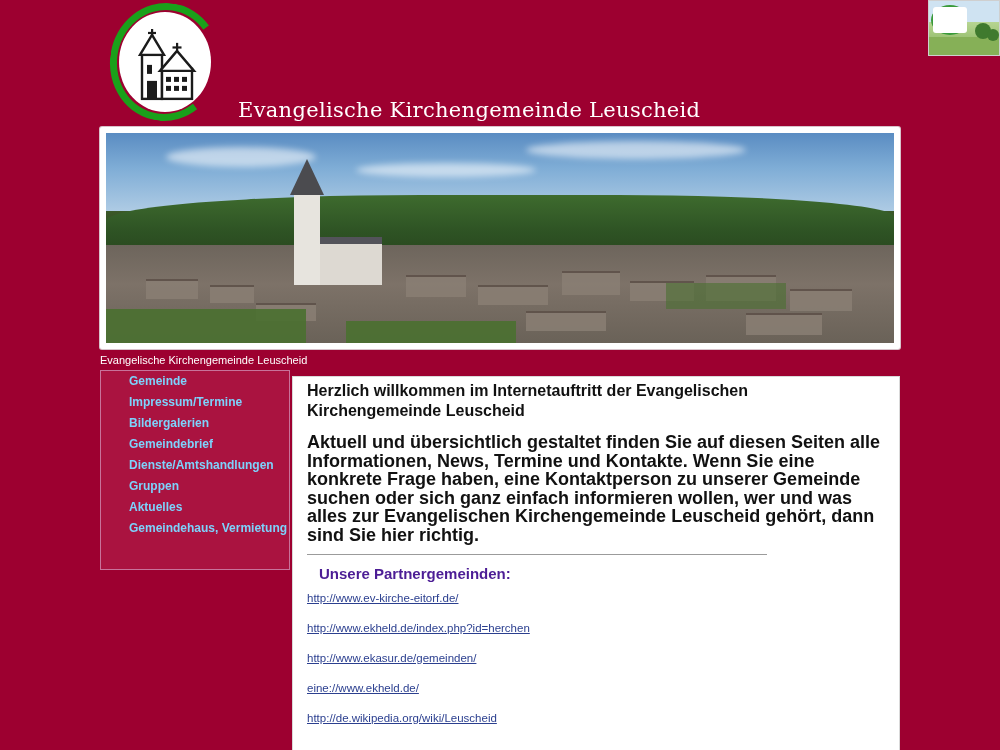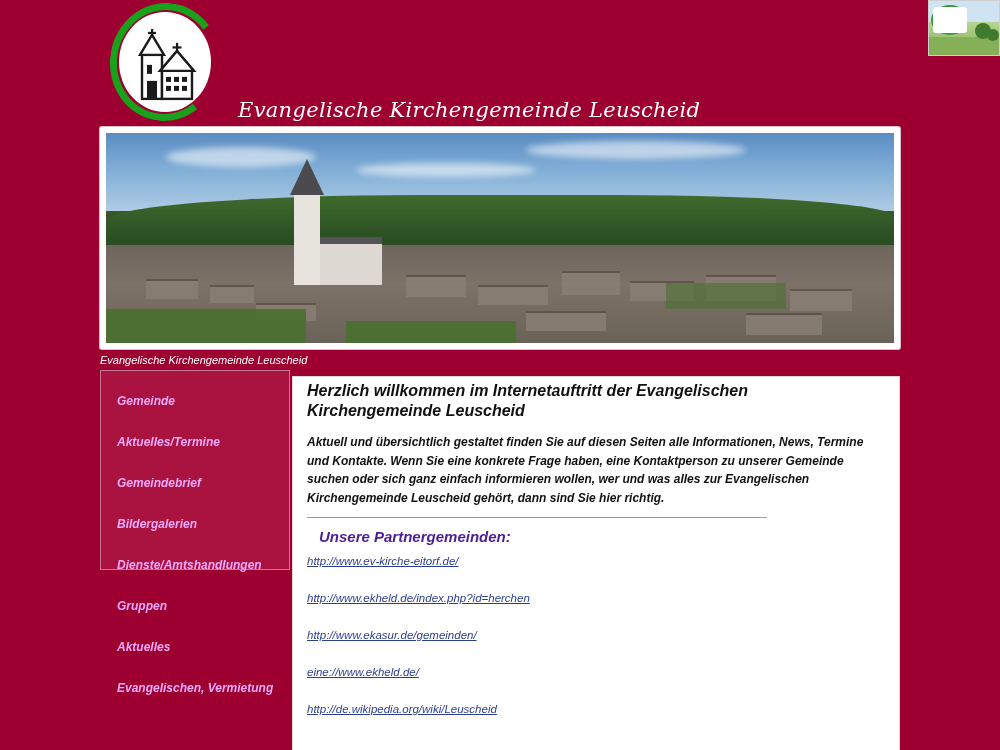--- a/index.html
+++ b/index.html
@@ -7,21 +7,20 @@
     margin: 0; padding: 0;
     width: 1000px; height: 750px;
     overflow: hidden;
     background: #9d0030;
     font-family: "Liberation Sans", sans-serif;
   }
   #page {
     position: relative;
     width: 1000px; height: 736px;
     background: #9d0030;
-    font-style: italic;
   }
 
   
   .corner-thumb {
     position: absolute;
     top: 0; right: 0;
     width: 72px; height: 56px;
     border: 1px solid #cfcfcf;
     background: linear-gradient(to bottom, #cfe3f2 0%, #cfe3f2 38%, #b7d592 39%, #7fae54 100%);
     overflow: hidden;
@@ -174,49 +173,48 @@
   
   .sidebar {
     position: absolute;
     left: 100px; top: 370px;
     width: 190px; height: 200px;
     background: #aa1340;
     border: 1px solid #c8739a;
   }
   .nav-item {
     display: block;
-    color: #f0abfc;
+    color: #7dd3fc;
     font-size: 12px;
     font-weight: bold;
-    padding: 4px 0 4px 16px;
+    padding: 4px 0 4px 28px;
     text-decoration: none;
     cursor: pointer;
     line-height: 13px;
-    margin-top: 20px;
   }
 
   .content {
     position: absolute;
     left: 292px; top: 376px;
     width: 608px; height: 380px;
     background: #ffffff;
     border: 1px solid #d9d9d9;
     padding: 4px 16px 10px 14px;
     overflow: hidden;
   }
   .content h1 {
     margin: 0 0 12px 0;
     font-size: 16px;
     line-height: 20px;
     color: #111111;
     font-weight: bold;
   }
   .content p.lead {
     margin: 0 0 10px 0;
-    font-size: 12px;
+    font-size: 18px;
     line-height: 18.5px;
     color: #111111;
     font-weight: bold;
   }
   hr.sep {
     border: none;
     border-top: 1px solid #9b9b9b;
     margin: 10px 0 10px 0;
     width: 460px;
   }
@@ -224,21 +222,21 @@
     font-size: 15px;
     font-weight: bold;
     color: #4c1d95;
     margin: 0 0 10px 12px;
   }
   .link-row {
     display: block;
     font-size: 11.5px;
     color: #2b3f8f;
     text-decoration: underline;
-    margin-bottom: 25px;
+    margin-bottom: 18px;
     cursor: pointer;
     width: fit-content;
   }
 </style>
 </head>
 <body>
 
 <div id="page">
 
   <div class="corner-thumb">
@@ -306,27 +304,27 @@
 
       <div class="church-tower"></div>
       <div class="church-body"></div>
     </div>
   </div>
 
   <div class="banner-caption">Evangelische Kirchengemeinde Leuscheid</div>
 
   <div class="sidebar">
     <a class="nav-item" href="#">Gemeinde</a>
-    <a class="nav-item" href="#">Aktuelles/Termine</a>
+    <a class="nav-item" href="#">Impressum/Termine</a>
+    <a class="nav-item" href="#">Bildergalerien</a>
     <a class="nav-item" href="#">Gemeindebrief</a>
-    <a class="nav-item" href="#">Bildergalerien</a>
     <a class="nav-item" href="#">Dienste/Amtshandlungen</a>
     <a class="nav-item" href="#">Gruppen</a>
     <a class="nav-item" href="#">Aktuelles</a>
-    <a class="nav-item" href="#">Evangelischen, Vermietung</a>
+    <a class="nav-item" href="#">Gemeindehaus, Vermietung</a>
   </div>
 
   <div class="content">
     <h1>Herzlich willkommen im Internetauftritt der Evangelischen Kirchengemeinde Leuscheid</h1>
     <p class="lead">Aktuell und übersichtlich gestaltet finden Sie auf diesen Seiten alle Informationen, News, Termine und Kontakte. Wenn Sie eine konkrete Frage haben, eine Kontaktperson zu unserer Gemeinde suchen oder sich ganz einfach informieren wollen, wer und was alles zur Evangelischen Kirchengemeinde Leuscheid gehört, dann sind Sie hier richtig.</p>
     <hr class="sep">
     <div class="partners-title">Unsere Partnergemeinden:</div>
     <a class="link-row" href="#">http://www.ev-kirche-eitorf.de/</a>
     <a class="link-row" href="#">http://www.ekheld.de/index.php?id=herchen</a>
     <a class="link-row" href="#">http://www.ekasur.de/gemeinden/</a>

